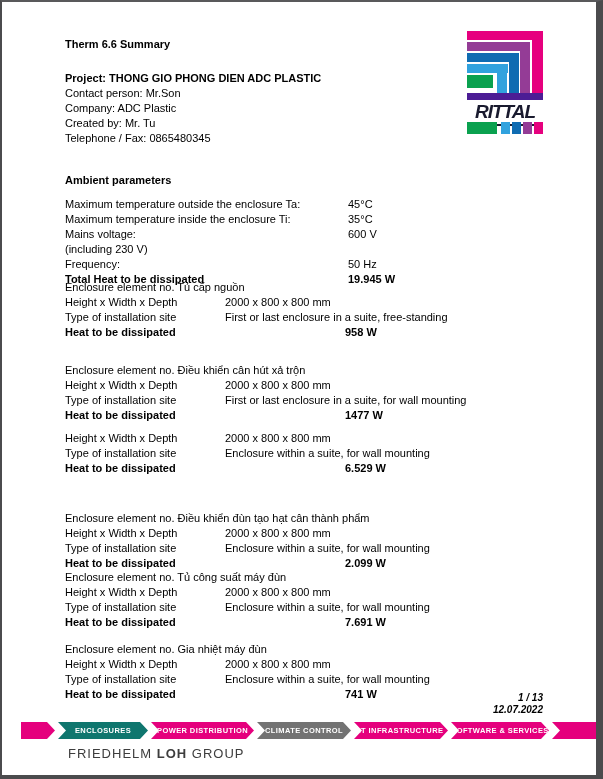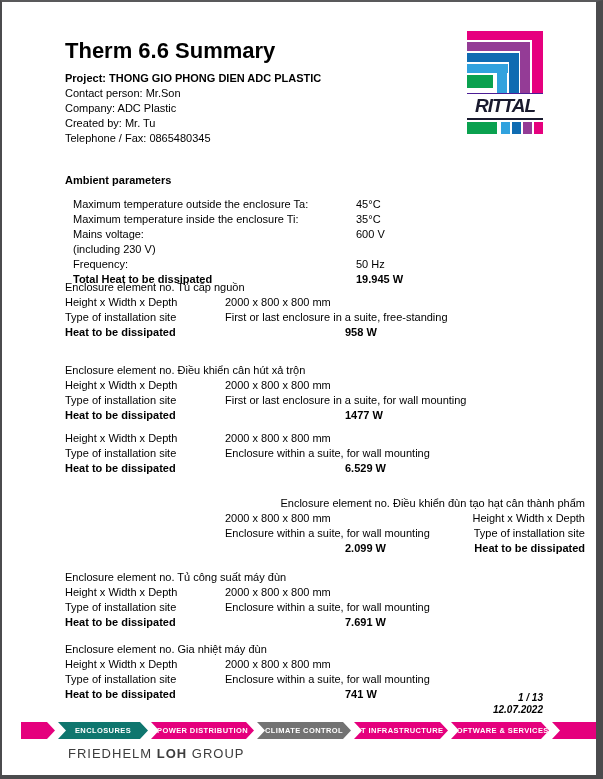--- a/index.html
+++ b/index.html
@@ -11,35 +11,35 @@
     border-left:2px solid #4b4b4d;
     border-top:2px solid #59595b;
     border-right:7px solid #4b4b4d;
     border-bottom:4px solid #4b4b4d;
     font-family:"Liberation Sans","DejaVu Sans",sans-serif;
     color:#000;
     overflow:hidden;
   }
   .content{position:absolute;inset:0;}
   .abs{position:absolute;}
-  .doc-title{left:63px;top:36px;font-size:22px;font-weight:bold;}
+  .doc-title{left:63px;top:36px;font-size:11px;font-weight:bold;}
   .project{left:63px;top:69px;font-size:11px;line-height:15px;}
   .b{font-weight:bold;}
   .section-head{left:63px;top:172px;font-size:11px;font-weight:bold;}
-  .rows{left:63px;font-size:11px;line-height:15px;margin-left:8px;}
+  .rows{left:63px;font-size:11px;line-height:15px;}
   .row{position:relative;height:15px;white-space:nowrap;}
   .val283{position:absolute;left:283px;top:0;}
   .val160{position:absolute;left:160px;top:0;}
   .val280{position:absolute;left:280px;top:0;}
   .enc{position:absolute;left:63px;font-size:11px;line-height:15px;width:520px;}
   
   .logo{left:465px;top:29px;width:76px;height:104px;}
   .logo .part{position:absolute;}
   .wordmark-band{position:absolute;left:0;top:62px;width:76px;height:24px;
-    border-top:1px solid #4c1d95;border-bottom:2px solid #191a2e;
+    border-top:7px solid #4c1d95;border-bottom:2px solid #191a2e;
     display:flex;align-items:center;justify-content:center;}
   .wordmark{font-size:19px;font-weight:bold;font-style:italic;color:#191a2e;
     letter-spacing:-1px;transform:scaleY(0.95);}
   
   .pageinfo{right:53px;top:690px;font-size:10px;line-height:11.5px;
     font-style:italic;font-weight:bold;text-align:right;}
   .ribbon{left:19px;top:720px;width:575px;height:17px;display:flex;gap:3px;}
   .seg{height:100%;display:flex;align-items:center;justify-content:center;
     color:#fff;font-size:7.5px;font-weight:bold;letter-spacing:0.4px;
     white-space:nowrap;
@@ -124,21 +124,21 @@
       <div class="row"><span>Type of installation site</span><span class="val160">First or last enclosure in a suite, for wall mounting</span></div>
       <div class="row b"><span>Heat to be dissipated</span><span class="val280">1477 W</span></div>
     </div>
 
     <div class="enc" style="top:429px;">
       <div class="row"><span>Height x Width x Depth</span><span class="val160">2000 x 800 x 800 mm</span></div>
       <div class="row"><span>Type of installation site</span><span class="val160">Enclosure within a suite, for wall mounting</span></div>
       <div class="row b"><span>Heat to be dissipated</span><span class="val280">6.529 W</span></div>
     </div>
 
-    <div class="enc" style="top:494px;text-align:right;">
+    <div class="enc" style="top:509px;">
       <div class="row">Enclosure element no. Điều khiển đùn tạo hạt cân thành phẩm</div>
       <div class="row"><span>Height x Width x Depth</span><span class="val160">2000 x 800 x 800 mm</span></div>
       <div class="row"><span>Type of installation site</span><span class="val160">Enclosure within a suite, for wall mounting</span></div>
       <div class="row b"><span>Heat to be dissipated</span><span class="val280">2.099 W</span></div>
     </div>
 
     <div class="enc" style="top:568px;">
       <div class="row">Enclosure element no. Tủ công suất máy đùn</div>
       <div class="row"><span>Height x Width x Depth</span><span class="val160">2000 x 800 x 800 mm</span></div>
       <div class="row"><span>Type of installation site</span><span class="val160">Enclosure within a suite, for wall mounting</span></div>

